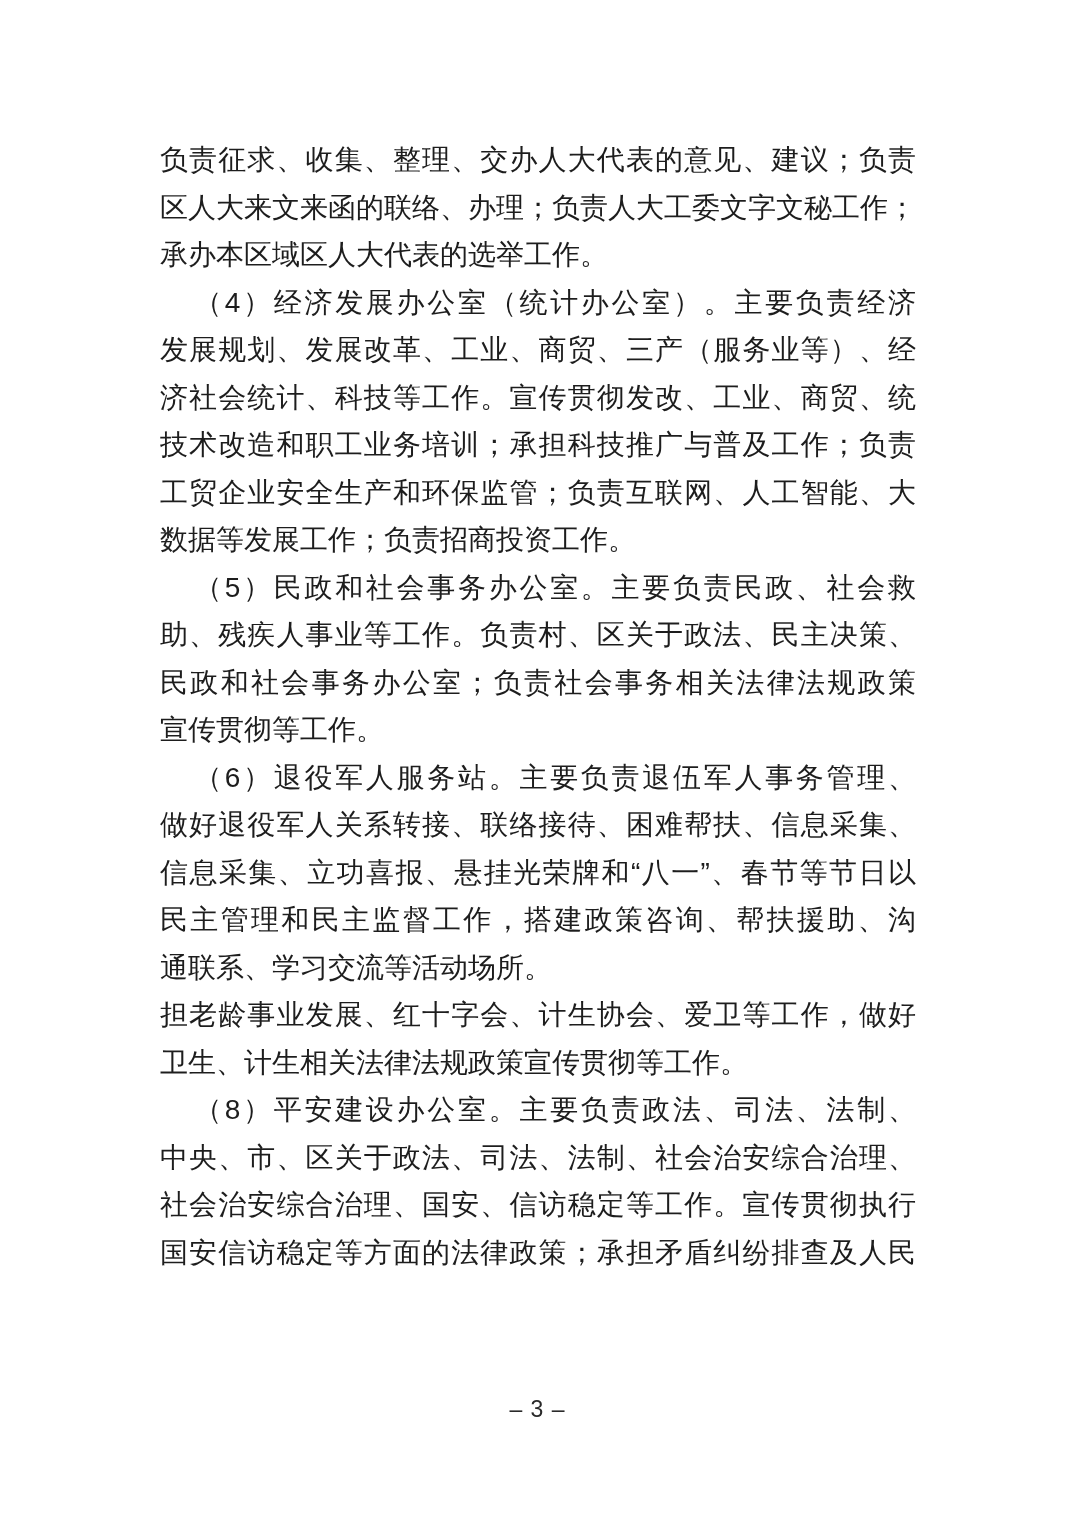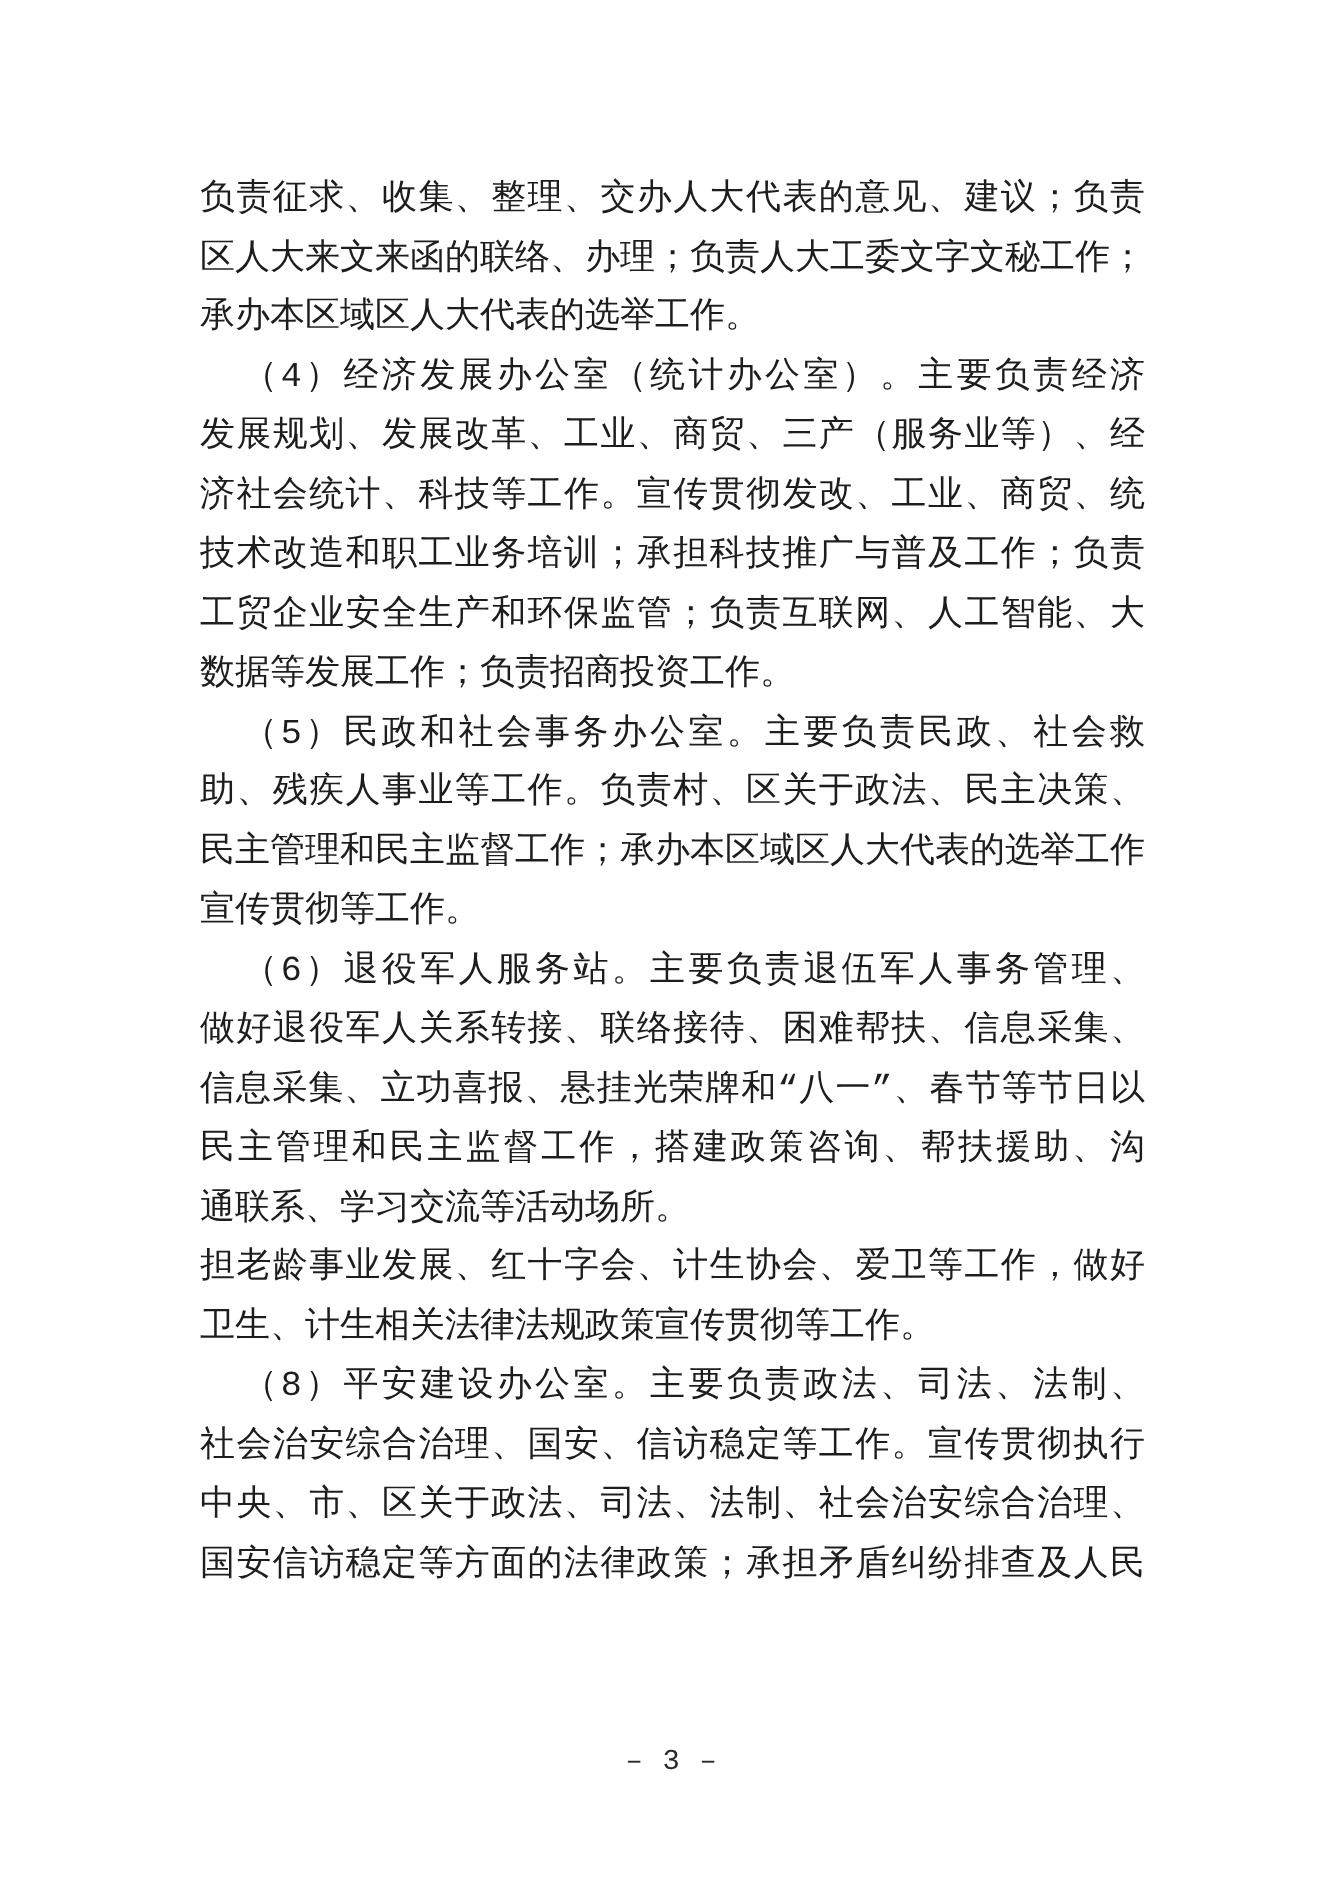--- a/index.html
+++ b/index.html
@@ -7,21 +7,21 @@
     padding: 0;
     background: #ffffff;
   }
   .page {
     position: relative;
     width: 1075px;
     height: 1520px;
     margin: 0 auto;
     background: #ffffff;
     overflow: hidden;
-    font-family: Liberation Mono, monospace;
+    font-family: Liberation Sans, sans-serif;
     color: #1d1d1d;
   }
   .text-block {
     position: absolute;
     left: 160px;
     top: 136px;
     width: 756px;
   }
   .para {
     margin: 0;
@@ -73,37 +73,37 @@
         <div class="line line--indent">（4）经济发展办公室（统计办公室）。主要负责经济</div>
         <div class="line">发展规划、发展改革、工业、商贸、三产（服务业等）、经</div>
         <div class="line">济社会统计、科技等工作。宣传贯彻发改、工业、商贸、统</div>
         <div class="line">技术改造和职工业务培训；承担科技推广与普及工作；负责</div>
         <div class="line">工贸企业安全生产和环保监管；负责互联网、人工智能、大</div>
         <div class="line line--end">数据等发展工作；负责招商投资工作。</div>
       </div>
       <div class="para">
         <div class="line line--indent">（5）民政和社会事务办公室。主要负责民政、社会救</div>
         <div class="line">助、残疾人事业等工作。负责村、区关于政法、民主决策、</div>
-        <div class="line">民主管理和民主监督工作；承办本区域区人大代表的选举工作</div>
+        <div class="line">民政和社会事务办公室；负责社会事务相关法律法规政策</div>
         <div class="line line--end">宣传贯彻等工作。</div>
       </div>
       <div class="para">
         <div class="line line--indent">（6）退役军人服务站。主要负责退伍军人事务管理、</div>
         <div class="line">做好退役军人关系转接、联络接待、困难帮扶、信息采集、</div>
         <div class="line">信息采集、立功喜报、悬挂光荣牌和“八一”、春节等节日以</div>
         <div class="line">民主管理和民主监督工作，搭建政策咨询、帮扶援助、沟</div>
         <div class="line line--end">通联系、学习交流等活动场所。</div>
       </div>
       <div class="para">
         <div class="line">担老龄事业发展、红十字会、计生协会、爱卫等工作，做好</div>
         <div class="line line--end">卫生、计生相关法律法规政策宣传贯彻等工作。</div>
       </div>
       <div class="para">
         <div class="line line--indent">（8）平安建设办公室。主要负责政法、司法、法制、</div>
+        <div class="line">中央、市、区关于政法、司法、法制、社会治安综合治理、</div>
         <div class="line">社会治安综合治理、国安、信访稳定等工作。宣传贯彻执行</div>
-        <div class="line">中央、市、区关于政法、司法、法制、社会治安综合治理、</div>
         <div class="line">国安信访稳定等方面的法律政策；承担矛盾纠纷排查及人民</div>
       </div>
     </main>
   <footer class="page-footer">
     <span class="page-number">– 3 –</span>
   </footer>
 </div>
 
 </body></html>

